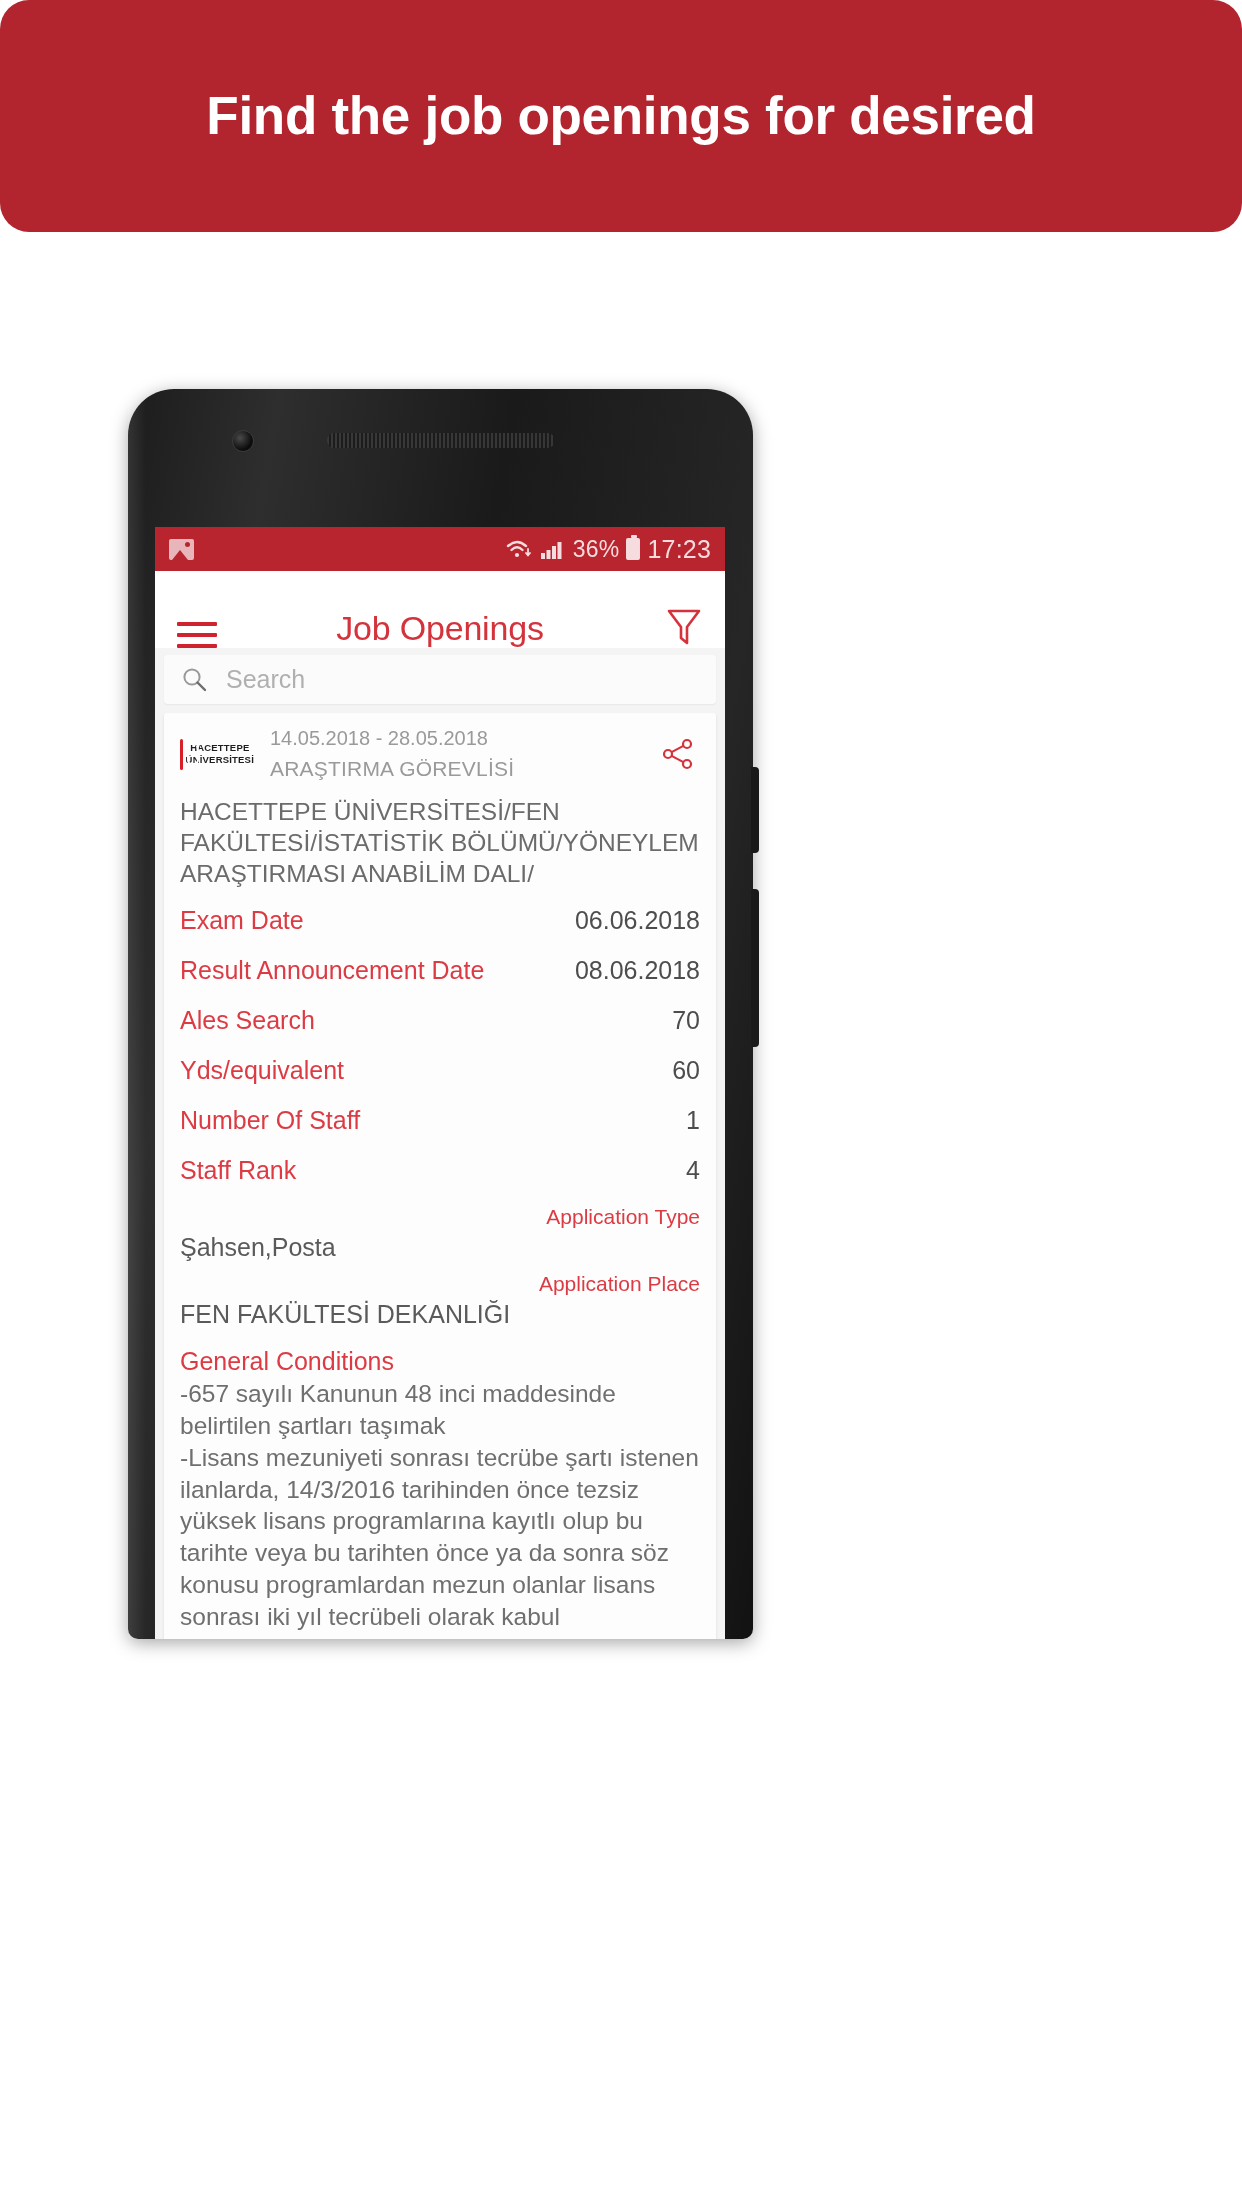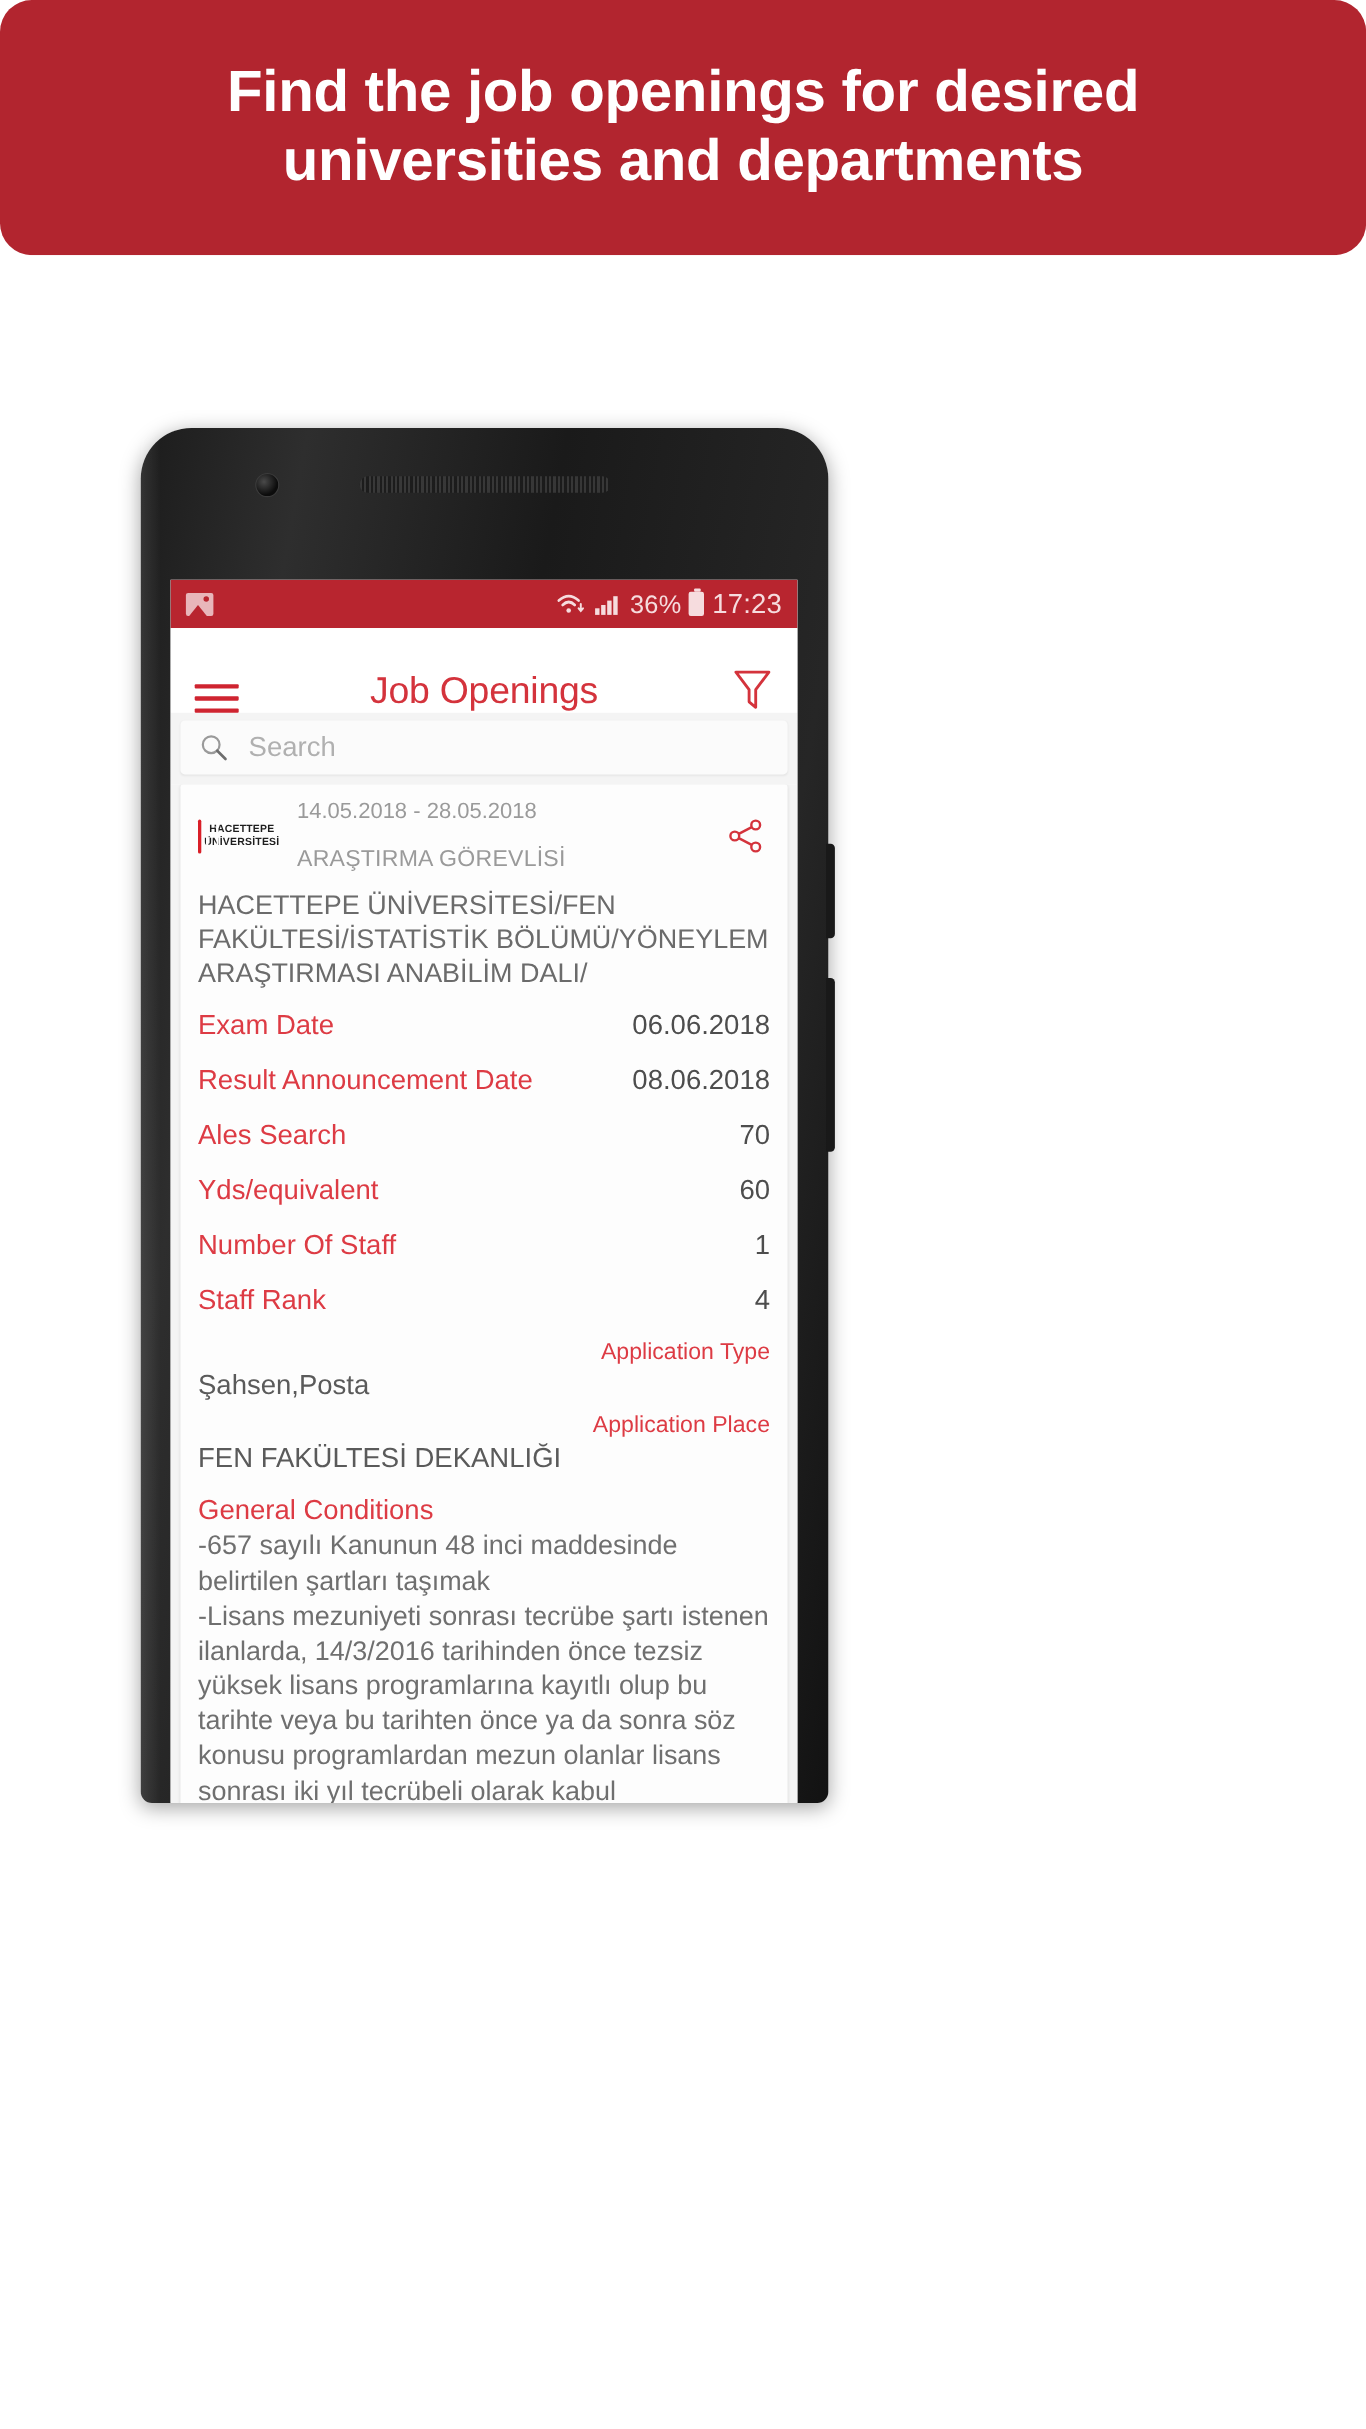--- a/index.html
+++ b/index.html
@@ -251,21 +251,21 @@
     border-top: none;
   }
   .uni-name {
     font-size: 9.5px;
     font-weight: bold;
     color: #1e1e1e;
     text-align: center;
     line-height: 1.25;
     letter-spacing: 0.2px;
   }
-  .head-text { flex: 1; display: flex; flex-direction: column; gap: 19px; }
+  .head-text { flex: 1; display: flex; flex-direction: column; gap: 7px; }
   .date-range { color: #9a9a9a; font-size: 20px; }
   .post-title { color: #9a9a9a; font-size: 21px; letter-spacing: 0.2px; }
   .share-btn { width: 44px; display:flex; justify-content:center; cursor: pointer; }
 
   .dept-path {
     color: #6b6b6b;
     font-size: 24.5px;
     line-height: 1.26;
     padding: 6px 16px 0 16px;
   }
@@ -292,21 +292,20 @@
     font-size: 24.5px;
     line-height: 1.30;
     white-space: pre-wrap;
   }
 </style>
 </head>
 <body>
 
 <div class="promo-banner">
   <div class="promo-line">Find the job openings for  desired</div>
-  <div class="promo-line">universities and departments</div>
 </div>
 
 <div class="stage">
   <div class="phone">
     <div class="phone-body"></div>
     <div class="phone-sheen"></div>
     <div class="side-btn power"></div>
     <div class="side-btn vol"></div>
     <div class="earpiece"></div>
     <div class="front-cam"></div>

